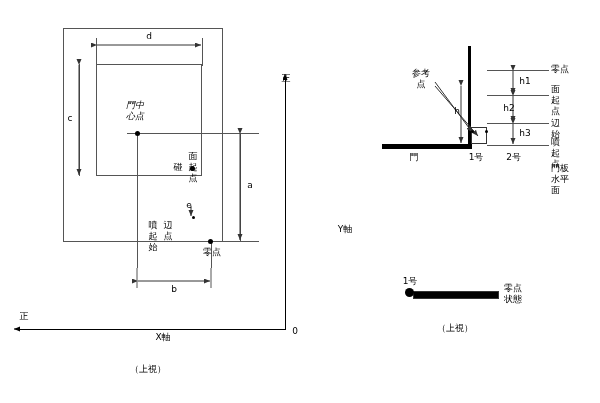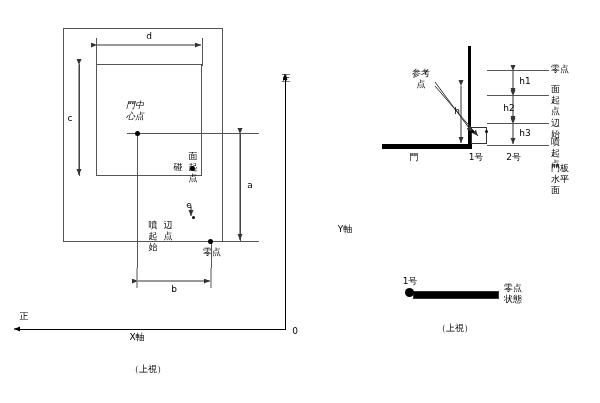--- a/index.html
+++ b/index.html
@@ -143,21 +143,21 @@
   <div class="lbl" style="left:146px; top:220px; width:14px;">噴
 起
 始</div>
   <div class="lbl" style="left:161px; top:220px; width:14px;">辺
 点</div>
   <div class="lbl" style="left:197px; top:247px; width:30px;">零点</div>
 
   <div class="lbl" style="left:276px; top:73px; width:20px;">正</div>
   <div class="lbl" style="left:14px; top:311px; width:20px;">正</div>
   <div class="lbl" style="left:295px; top:224px; width:26px;margin-left:37px;">Y軸</div>
-  <div class="lbl" style="left:124px; top:332px; width:26px;">X軸</div>
+  <div class="lbl" style="left:150px; top:332px; width:26px;">X軸</div>
   <div class="lbl" style="left:288px; top:326px; width:14px;">0</div>
   <div class="lbl" style="left:118px; top:364px; width:60px;">（上視）</div>
 
   <div class="bar" style="left:468px; top:46px; width:3px; height:98px;"></div>
 
   <div class="bar" style="left:382px; top:144px; width:90px; height:5px;"></div>
 
   <div class="rect" style="left:471px; top:127px; width:16px; height:17px; border-color:#333;"></div>
 
   <div class="line hline thin" style="left:487px; top:70px; width:62px;"></div>

